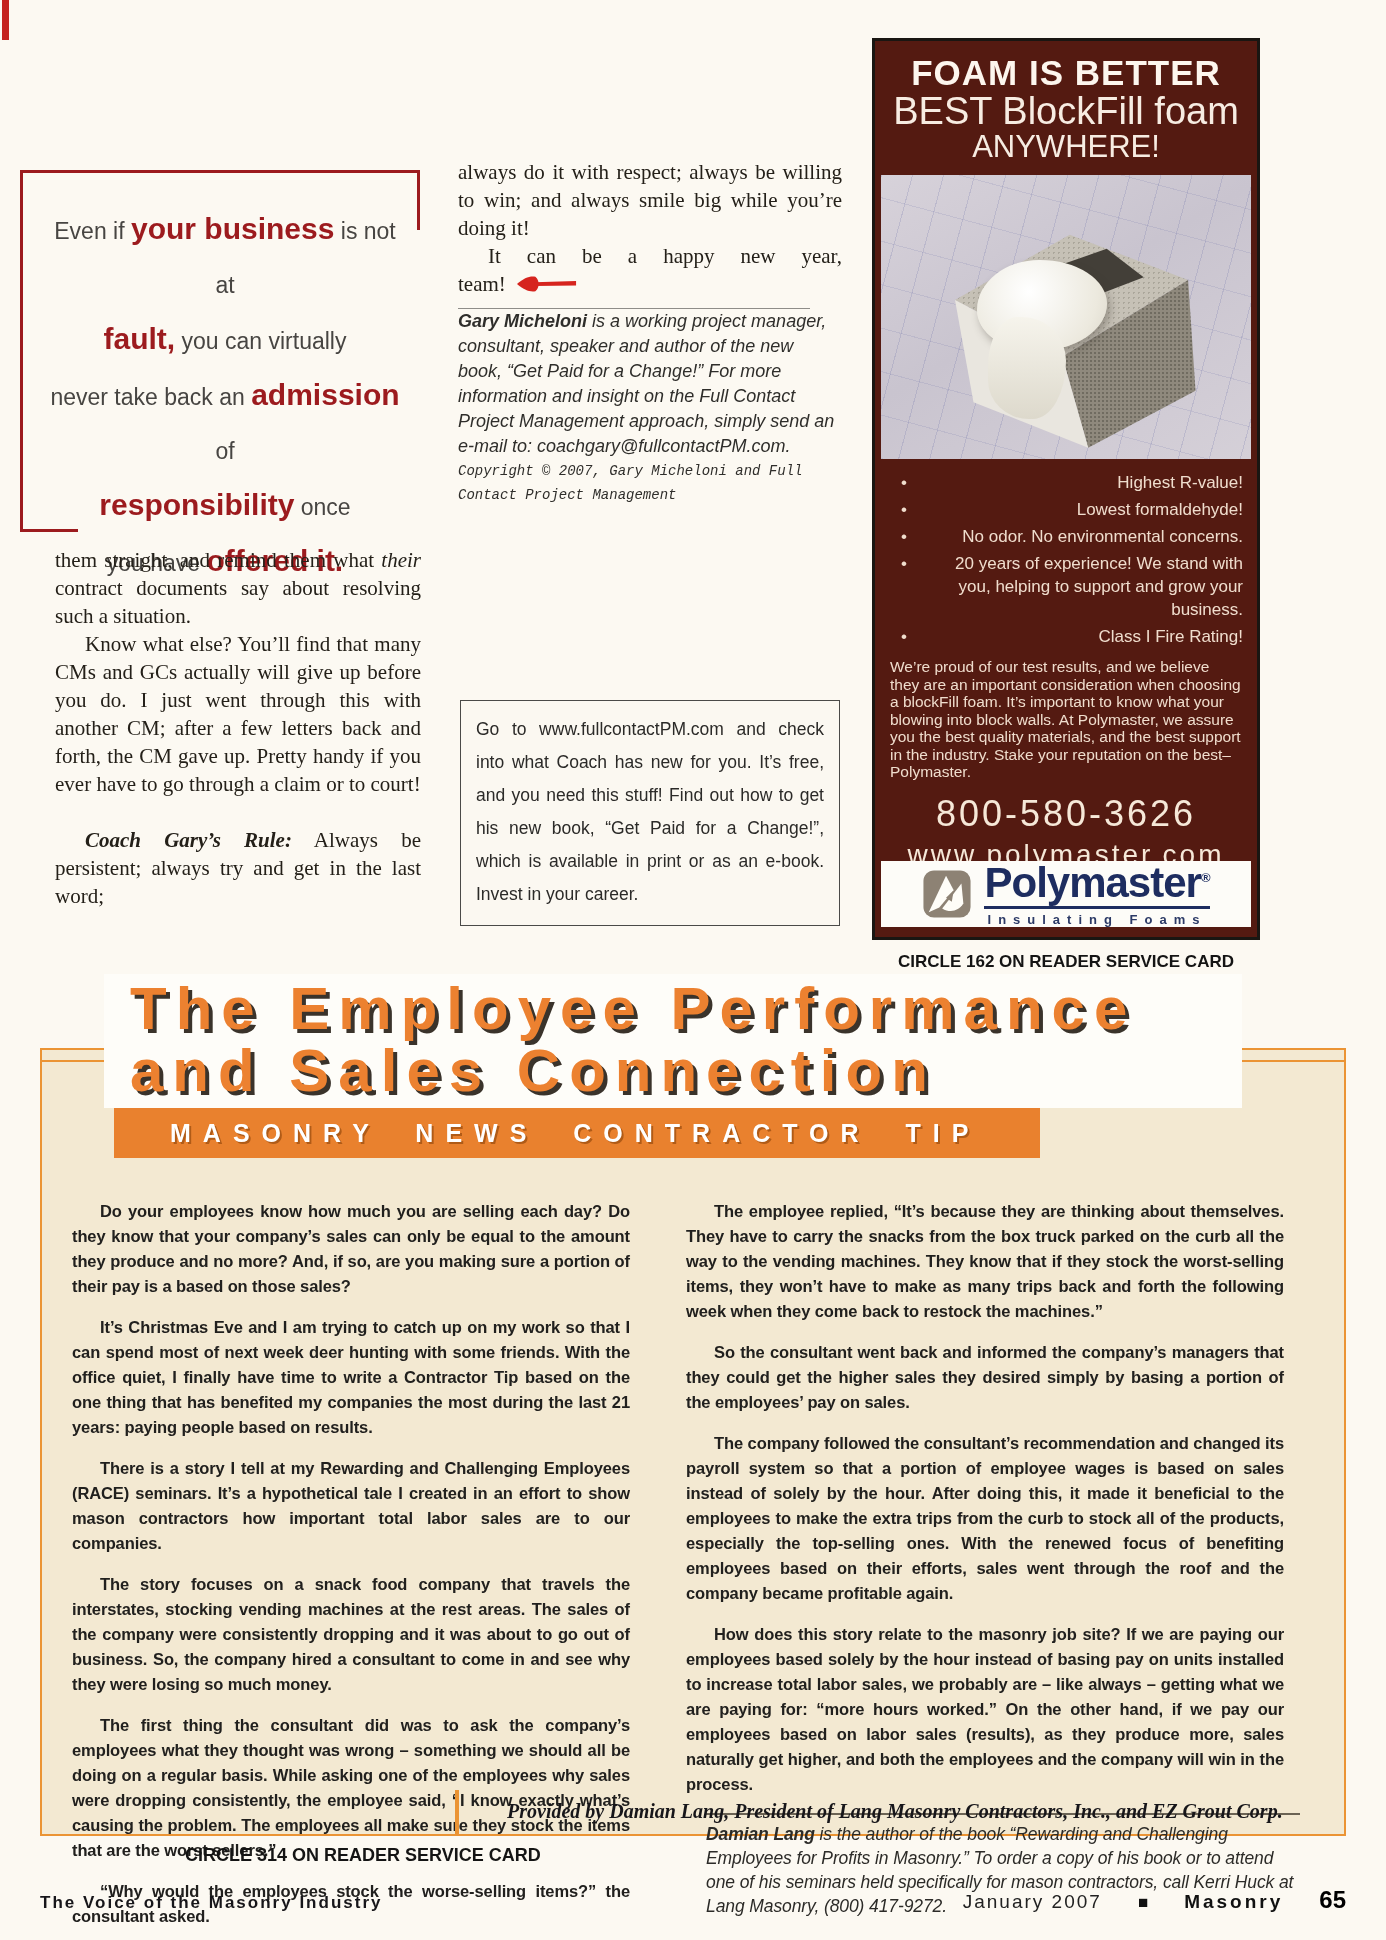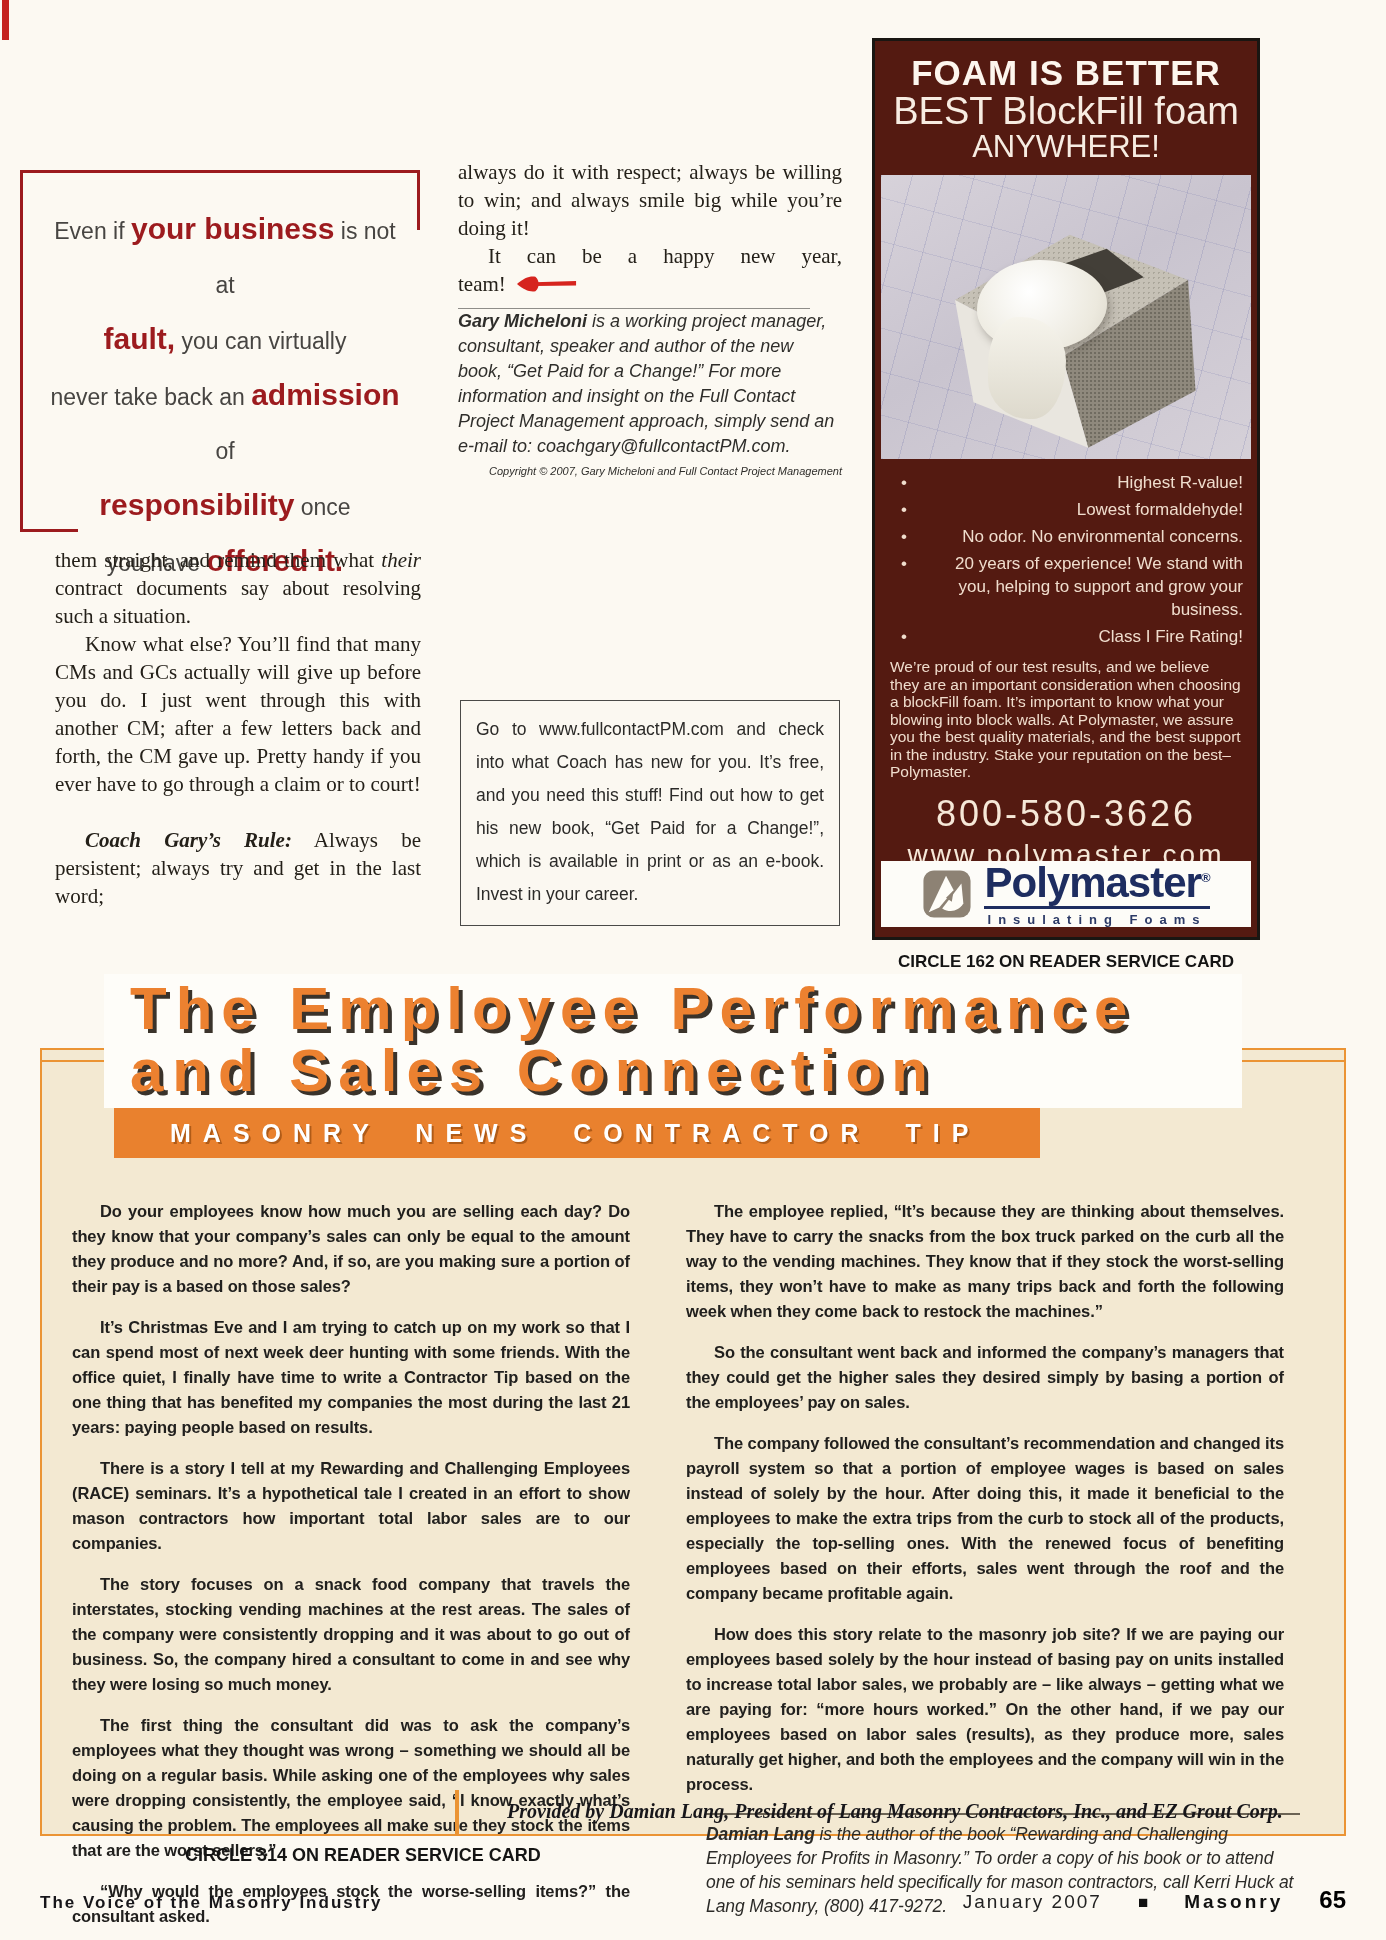--- a/index.html
+++ b/index.html
@@ -26,22 +26,22 @@
   .col-left { left:55px; top:546px; width:366px; }
   .col-mid  { left:458px; top:158px; width:384px; }
   .serifcol p { margin:0; }
   .indent { text-indent:30px; }
   .gap-top { margin-top:28px !important; }
   .p2l1 { margin-top:28px; text-indent:30px; text-align:justify; text-align-last:justify; }
   .p2l2 { display:flex; align-items:center; gap:10px; }
   .midrule { margin-top:10px; width:352px; height:1px; background:#8f8d89; }
   .bio { margin-top:12px; font-family:"Liberation Sans", sans-serif; font-style:italic;
          font-size:18px; line-height:25px; color:#2f2e2b; text-align:left; }
-  .copyright { margin-top:26px; font-family:Liberation Sans, sans-serif; font-style:italic;
-               font-size:11px; line-height:24px; color:#2f2e2b; text-align:right; }
+  .copyright { margin-top:26px; font-family:Liberation Mono, monospace; font-style:italic;
+               font-size:14px; line-height:24px; color:#2f2e2b; text-align:left; }
   .arrow-svg { flex:0 0 auto; }
 
   
   .playbook { position:absolute; left:460px; top:700px; width:380px; }
   .pb-head { background:#9c1b1e; color:#f2ead9; font-size:19px; letter-spacing:5px;
              padding:9px 8px 8px 14px; white-space:nowrap; }
   .pb-body { border:1px solid #4a4a48; background:#fbf8f1; padding:12px 15px 14px;
              font-size:17.5px; line-height:33px; text-align:justify; color:#2b2a28; }
 
   

